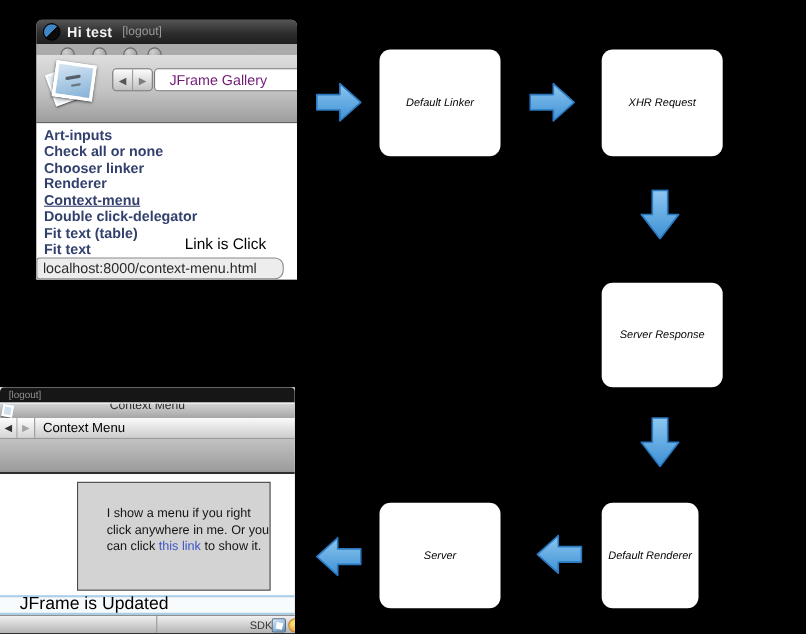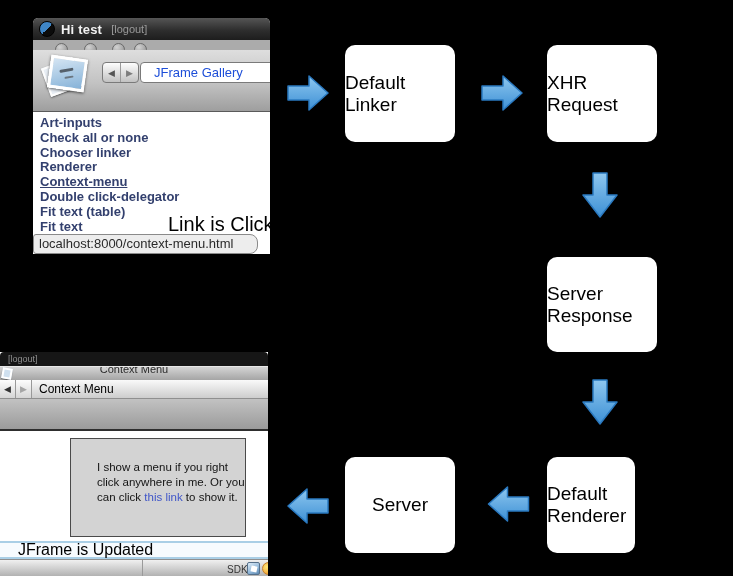--- a/index.html
+++ b/index.html
@@ -30,37 +30,37 @@
   .slash1 { position:absolute; left:7px; top:9px; width:14px; height:3px; background:#55606b; transform:rotate(-18deg); border-radius:2px; }
   .slash2 { position:absolute; left:13px; top:16px; width:9px; height:2px; background:#6b7680; transform:rotate(-18deg); border-radius:2px; }
   .nav-group { position:absolute; left:69px; top:12px; width:37px; height:21px; display:flex;
                border:1px solid #7a7a7a; border-radius:4px; overflow:hidden;
                background:linear-gradient(#fdfdfd,#c2c2c2); }
   .nav-btn { flex:1; display:flex; align-items:center; justify-content:center; font-size:9px; }
   .nav-btn.back { border-right:1px solid #9a9a9a; color:#555; }
   .nav-btn.fwd { color:#7d7d7d; }
   .title-field { position:absolute; left:107px; top:12px; right:-1px; height:21px; background:#fff;
                  border:1px solid #7a7a7a; border-radius:4px 0 0 4px; line-height:19px;
-                 padding-left:13px; font-size:13px; color:#1d4ed8; }
+                 padding-left:13px; font-size:13px; color:#701a75; }
   .tw-content { position:relative; height:144px; background:#fff; overflow:hidden; }
   .link-list { padding:4px 0 0 7px; list-style:none; }
   .link-list li { font-size:13px; line-height:14.8px; color:#33406e; cursor:pointer;font-weight:bold; }
   .link-list li.underlined span { text-decoration:underline; }
-  .annotation { position:absolute; left:135px; top:101px; font-size:20px; color:#000; white-space:nowrap; }
+  .annotation { position:absolute; left:135px; top:101px; font-size:14px; color:#000; white-space:nowrap; }
   .tw-scrollbar { height:16px; background:linear-gradient(#f0f0f0,#c6c6c6); border-top:1px solid #6b6b6b; border-bottom:1px solid #8a8a8a; }
   .tw-bluestrip { position:relative; height:20px; background:#cfe4f2; }
   .white-tab { position:absolute; left:69px; right:0; top:8px; bottom:0; background:#f6f6f6;
                border:1px solid #9a9a9a; border-right:0; border-bottom:0; border-top-left-radius:4px; }
   .tw-tooltip { position:absolute; left:0; bottom:0; width:225px; height:20px; background:#ededed;
                 border:1px solid #8a8a8a; border-radius:3px 8px 8px 3px; line-height:18px;
                 padding-left:5px; font-size:13px; color:#2a2a2a; white-space:nowrap; overflow:hidden; }
 
   
   .flow-box { position:absolute; background:#fff; border-radius:10px; display:flex; align-items:center;
-              justify-content:center; font-size:19px; color:#000; text-align:left; }
+              justify-content:center; font-size:10px; color:#000; text-align:right;font-style:italic; }
   #box-default-linker   { left:345px; top:45px;  width:110px; height:97px; }
   #box-xhr-request      { left:547px; top:45px;  width:110px; height:97px; }
   #box-server-response  { left:547px; top:257px; width:110px; height:95px; }
   #box-default-renderer { left:547px; top:457px; width:88px; height:96px; }
   #box-filters          { left:345px; top:457px; width:110px; height:96px; }
   .arrow { position:absolute; }
   #arrow-r1 { left:287px; top:73px;  width:42px; height:40px; }
   #arrow-r2 { left:481px; top:73px;  width:42px; height:40px; }
   #arrow-d1 { left:580px; top:172px; width:40px; height:46px; }
   #arrow-d2 { left:580px; top:379px; width:40px; height:46px; }

